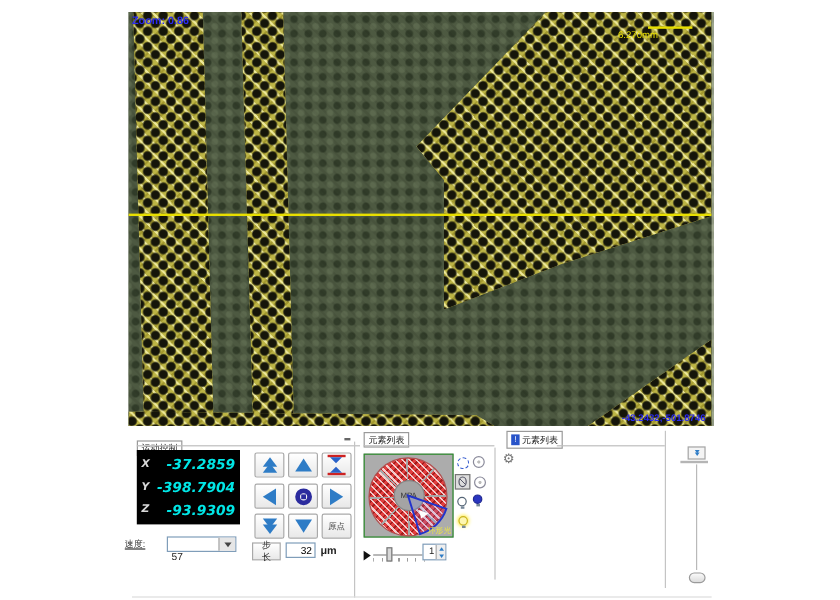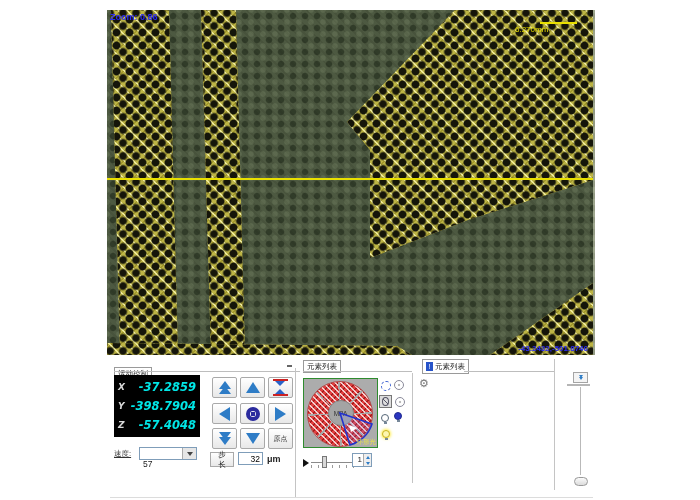--- a/index.html
+++ b/index.html
@@ -157,25 +157,25 @@
     <div class="lcd-row">
       <span class="lcd-ax">X</span>
       <span class="lcd-val">-37.2859</span>
     </div>
     <div class="lcd-row">
       <span class="lcd-ax">Y</span>
       <span class="lcd-val">-398.7904</span>
     </div>
     <div class="lcd-row">
       <span class="lcd-ax">Z</span>
-      <span class="lcd-val">-57.4048</span>
-    </div>
-  </div>
-
-  <span class="small-lbl" style="left:114px;top:449px;text-decoration:underline;">速度:</span>
+      <span class="lcd-val">-93.9309</span>
+    </div>
+  </div>
+
+  <span class="small-lbl" style="left:104px;top:449px;text-decoration:underline;">速度:</span>
   <div class="combo">
     <span class="combo-val">57</span>
     <span class="combo-btn">
         <span class="arr-dn-sm"></span>
       </span>
   </div>
 
   <button class="nav" style="left:212px;top:377px;">
     <span class="dbl">
         <span class="t-up sm"></span>

